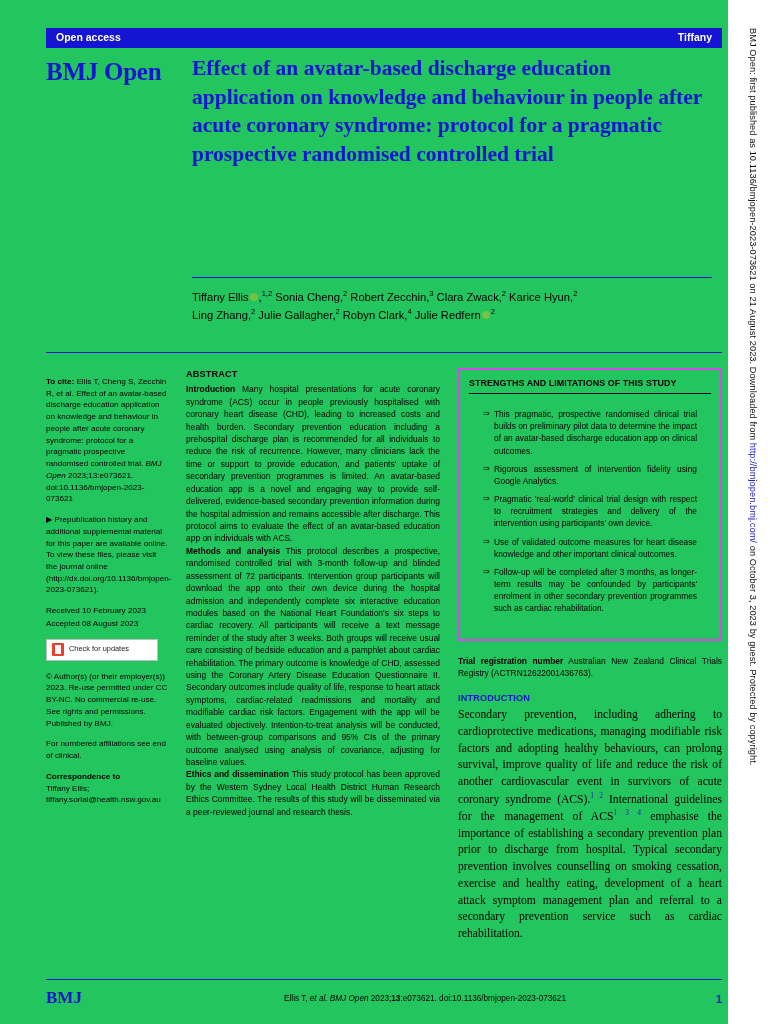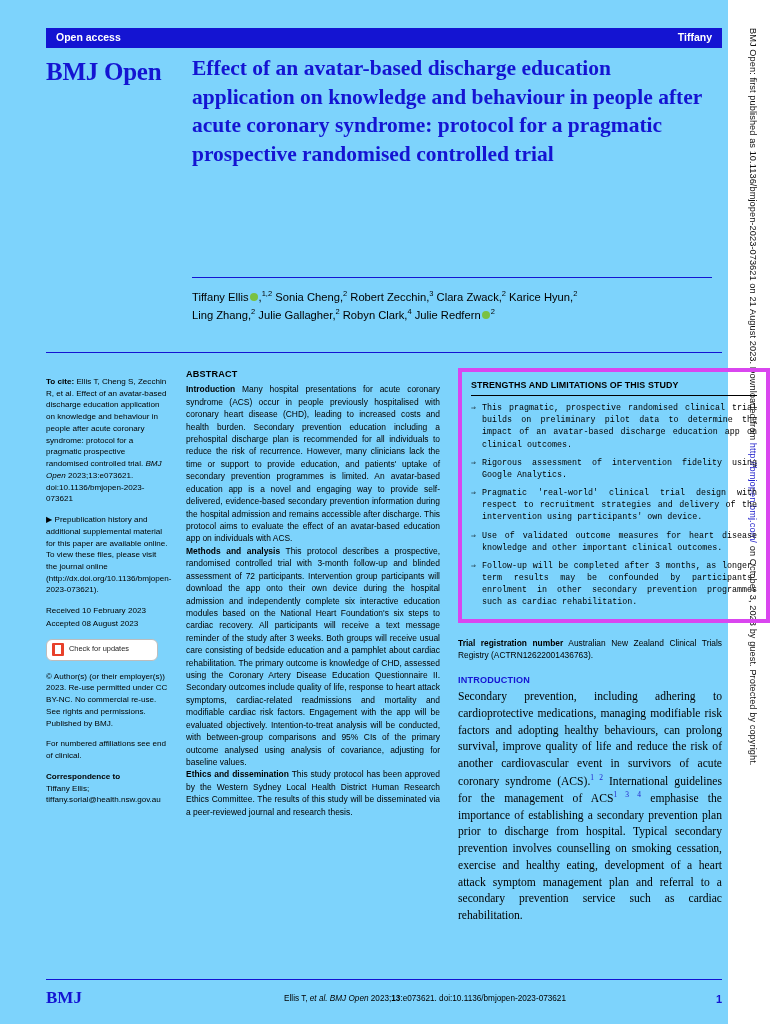--- a/index.html
+++ b/index.html
@@ -13,21 +13,21 @@
     font-family: "Liberation Serif", serif;
     color: #000;
     position: relative;
     overflow: hidden;
   }
   .page {
     position: absolute;
     left: 0; top: 0;
     width: 770px;
     height: 1024px;
-    background: #7dd3fc;
+    background: #22c55e;
   }
 
   
   .side-strip {
     position: absolute;
     right: 0;
     top: 0;
     width: 42px;
     height: 1024px;
     background: #fff;
@@ -128,21 +128,21 @@
   }
   .col-left p { margin: 8px 0 9px 0; }
   .col-left .b { font-weight: bold; }
   .col-left .ital { font-style: italic; }
 
   .check-updates {
     margin: 4px 0 10px 0;
     width: 112px;
     height: 22px;
     border: 1px solid #bdbdbd;
-    border-radius: 6px;
+    border-radius: 0;
     display: flex;
     align-items: center;
     gap: 5px;
     padding-left: 5px;
     box-sizing: border-box;
     background: #fff;
   }
   .check-updates .cu-icon {
     width: 12px; height: 13px;
     background: #e8402a;
@@ -180,41 +180,40 @@
   }
   .col-mid p { margin: 0; }
   .col-mid .run { font-weight: bold; }
 
   .col-right {
     position: absolute;
     left: 458px; top: 368px;
     width: 264px;
   }
   .strengths-box {
-    border: 4px solid #d946ef;
+    border: 2px solid #d946ef;
     padding: 8px 9px 10px 9px;
     box-sizing: border-box;
-    width: 312px;
+    width: 264px;
     font-family: "Liberation Sans", sans-serif;
   }
   .strengths-box .sb-title {
     font-size: 8.9px;
     font-weight: bold;
     letter-spacing: 0.01em;
     margin-bottom: 5px;
   }
   .strengths-box .sb-rule {
     height: 1px; background: #000; margin-bottom: 6px;
   }
   .strengths-box ul {
-    margin: 0; padding: 0; list-style: none;
+    margin: 14px; padding: 0; list-style: none;
     font-size: 8.35px;
     line-height: 1.46;
     text-align: justify;
-    font-family: Liberation Mono, monospace;
   }
   .strengths-box li {
     position: relative;
     padding-left: 11px;
     margin-bottom: 6px;
   }
   .strengths-box li:last-child { margin-bottom: 0; }
   .strengths-box li::before {
     content: "\21D2";
     position: absolute;

